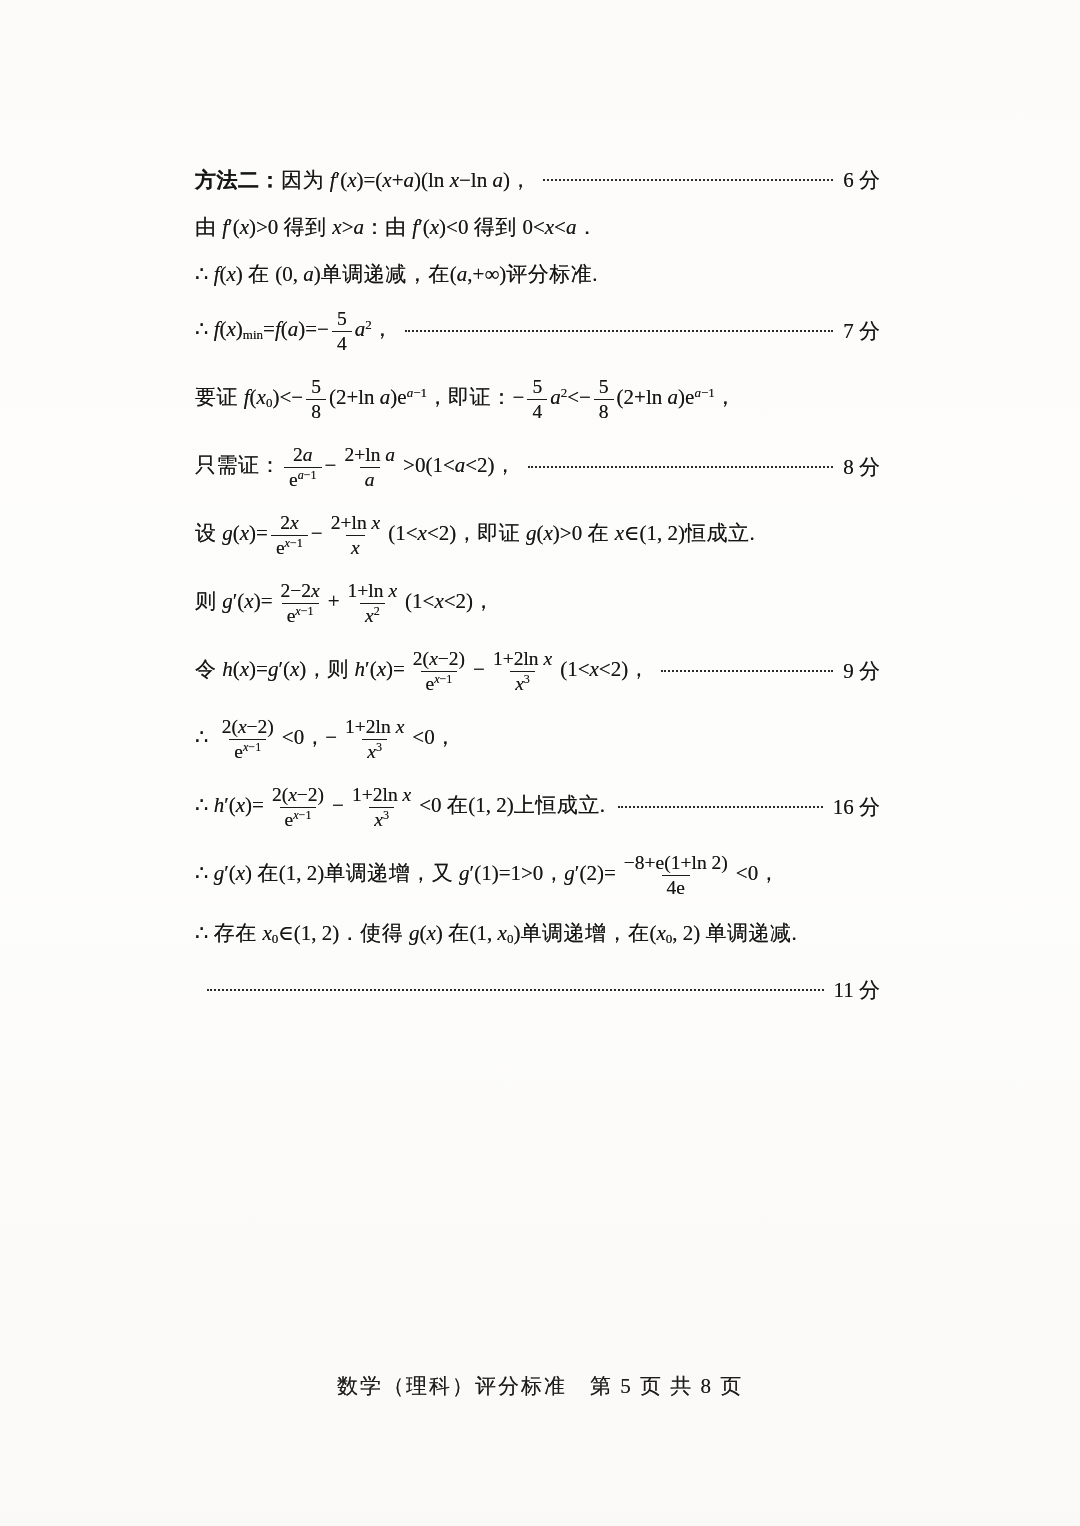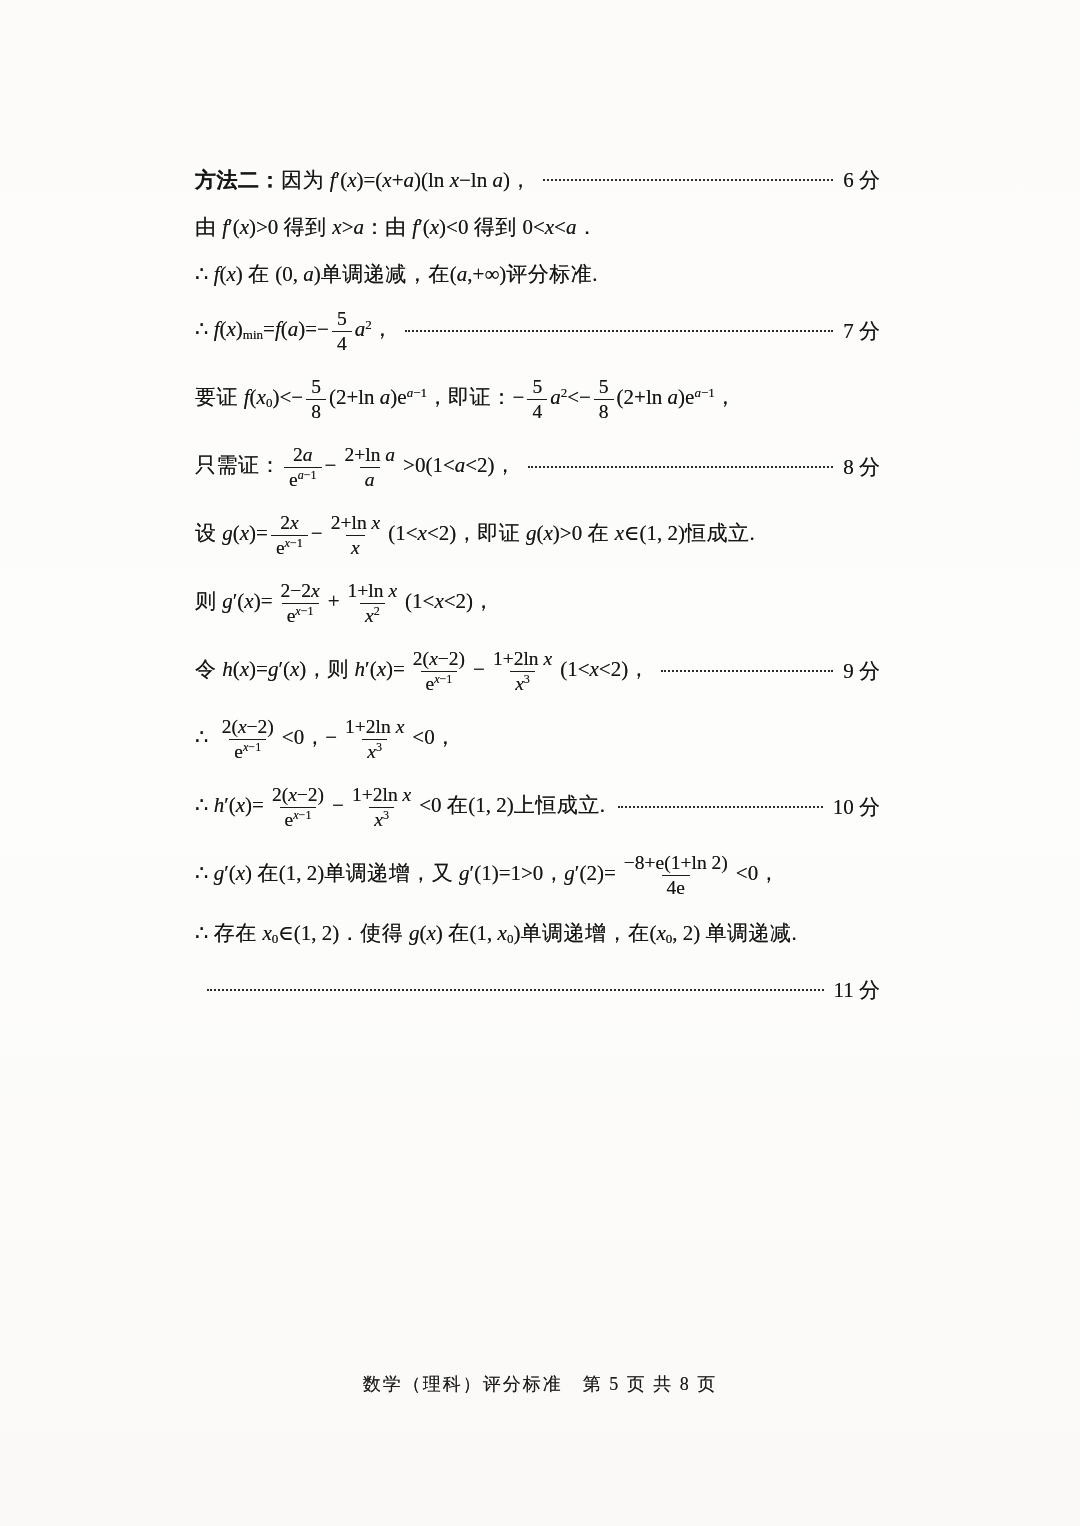--- a/index.html
+++ b/index.html
@@ -58,21 +58,21 @@
   }
   .score{
     white-space:nowrap;
     text-shadow:0 0 0.6px rgba(20,20,20,0.65);
   }
   .footer{
     position:absolute;
     left:0;top:1372px;
     width:100%;
     text-align:center;
-    font-size:18px;
+    font-size:21px;
     letter-spacing:2px;
     color:#1c1c1c;
     text-shadow:0 0 0.6px rgba(20,20,20,0.6);
   }
 </style>
 </head>
 <body>
 
 <div class="page">
   <div class="content-block">
@@ -158,21 +158,21 @@
       </div>
       <div class="line tall">
         <span class="content"><span class="math">∴ <span class="it">h</span>′(<span class="it">x</span>)=</span><span class="frac">
             <span class="num math">2(<span class="it">x</span>−2)</span>
             <span class="den math"><span>e</span><sup><span class="it">x</span>−1</sup></span>
           </span><span class="math">−</span><span class="frac">
             <span class="num math">1+2<span>ln</span> <span class="it">x</span></span>
             <span class="den math"><span class="it">x</span><sup>3</sup></span>
           </span><span class="math">&lt;0 </span><span class="cjk">在</span><span class="math">(1, 2)</span><span class="cjk">上恒成立.</span></span>
         <span class="dots"></span>
-        <span class="score">10 分</span>
+        <span class="score">16 分</span>
       </div>
       <div class="line tall">
         <span class="content"><span class="math">∴ <span class="it">g</span>′(<span class="it">x</span>) </span><span class="cjk">在</span><span class="math">(1, 2)</span><span class="cjk">单调递增，又 </span><span class="math"><span class="it">g</span>′(1)=1&gt;0，<span class="it">g</span>′(2)=</span><span class="frac">
             <span class="num math">−8+<span>e</span>(1+<span>ln</span> 2)</span>
             <span class="den math">4<span>e</span></span>
           </span><span class="math">&lt;0，</span></span>
       </div>
       <div class="line short">
         <span class="content"><span class="math">∴ </span><span class="cjk">存在 </span><span class="math"><span class="it">x</span><sub>0</sub>∈(1, 2)．</span><span class="cjk">使得 </span><span class="math"><span class="it">g</span>(<span class="it">x</span>) </span><span class="cjk">在</span><span class="math">(1, <span class="it">x</span><sub>0</sub>)</span><span class="cjk">单调递增，在</span><span class="math">(<span class="it">x</span><sub>0</sub>, 2) </span><span class="cjk">单调递减.</span></span>
       </div>

